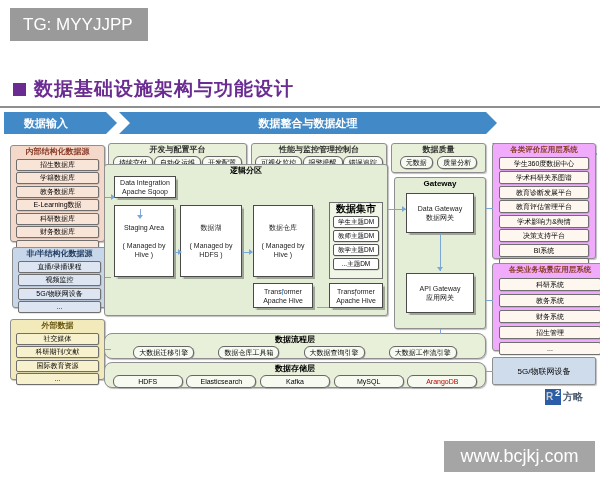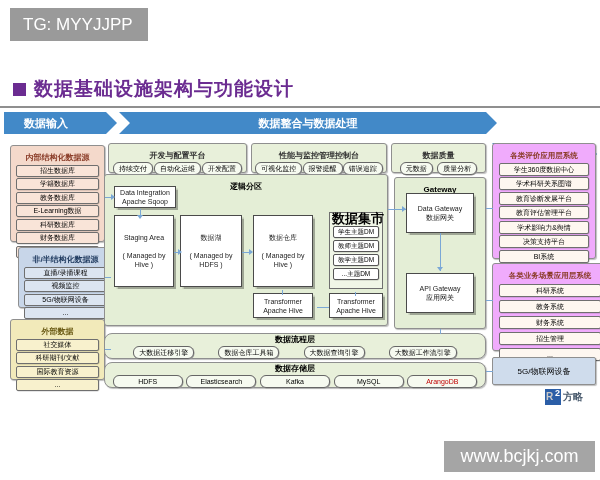--- a/index.html
+++ b/index.html
@@ -16,21 +16,21 @@
   #page-title{left:34px;top:76px;font-size:19px;font-weight:bold;color:#6b2c91;letter-spacing:1px;}
   #divider{left:0;top:106px;width:600px;height:2px;background:#8f8f8f;}
   
   .chev{position:absolute;top:112px;height:22px;background:#4289c8;color:#fff;
         font-weight:bold;font-size:11px;line-height:22px;}
   #chev1{left:4px;width:113px;clip-path:polygon(0 0,calc(100% - 11px) 0,100% 50%,calc(100% - 11px) 100%,0 100%);padding-left:20px;box-sizing:border-box;}
   #chev2{left:119px;width:378px;clip-path:polygon(0 0,calc(100% - 11px) 0,100% 50%,calc(100% - 11px) 100%,0 100%,11px 50%);text-align:center;}
   #chev3{left:492px;width:105px;clip-path:polygon(0 0,calc(100% - 11px) 0,100% 50%,calc(100% - 11px) 100%,0 100%,11px 50%);text-align:center;margin-top:31px;}
   
   .grp{position:absolute;border:1px solid #8f8f8f;border-radius:3px;box-sizing:border-box;
-       padding:7px 3px;box-shadow:1px 1px 1px rgba(0,0,0,.25);}
+       padding:1px 3px;box-shadow:1px 1px 1px rgba(0,0,0,.25);}
   .grp-title{text-align:center;font-size:8px;font-weight:bold;line-height:10px;white-space:nowrap;}
   .gitem{border:1px solid #6f6f6f;border-radius:2px;text-align:center;font-size:7px;
          line-height:10px;height:10px;margin:1.5px auto 0;width:92%;overflow:hidden;white-space:nowrap;
          box-shadow:.5px .5px 0 rgba(0,0,0,.2);}
   .pink{background:#f4d9cb;} .pink .grp-title{color:#8a3c28;} .pink .gitem{background:#f9e4d8;}
   .blue{background:#c8d6e9;} .blue .grp-title{color:#1f3a5f;} .blue .gitem{background:#dce5f1;}
   .yellow{background:#f2eaba;} .yellow .grp-title{color:#6a5a14;} .yellow .gitem{background:#f8f1cd;}
   .rpink{background:#f0abfc;} .rpink .grp-title{color:#8a3c28;} .rpink .gitem{background:#fef7f0;height:11px;line-height:11px;}
   
   .green{background:#e8f0da;}
@@ -38,21 +38,21 @@
   .pillrow{display:flex;justify-content:space-evenly;align-items:center;margin-top:1px;}
   .pill{border:1px solid #666;border-radius:6px;background:#f6faf0;font-size:7px;line-height:11px;
         padding:0 5px;white-space:nowrap;box-shadow:.5px .5px 0 #999;}
   
   #logical,#gateway{background:#e4eed6;}
   .wbox{position:absolute;background:#fff;border:1px solid #4a4a4a;box-shadow:1.5px 1.5px 1px rgba(0,0,0,.3);
         display:flex;flex-direction:column;align-items:center;justify-content:center;
         text-align:center;font-size:7px;line-height:9px;color:#222;box-sizing:border-box;}
   .wbox .managed{margin-top:9px;}
   #marts{position:absolute;background:#f0f6e6;border:1px solid #6f6f6f;box-sizing:border-box;padding:1px 2px;}
-  #marts .grp-title{font-size:13px;}
+  #marts .grp-title{font-size:10px;}
   .mitem{background:#fff;border:1px solid #555;border-radius:2px;font-size:6.5px;line-height:10px;height:10px;
          text-align:center;margin:2px 1px 0;box-shadow:.5px .5px 0 rgba(0,0,0,.2);white-space:nowrap;overflow:hidden;}
   
   .layer{position:absolute;background:#e8f0da;border:1px solid #8f8f8f;border-radius:8px;
          box-sizing:border-box;padding:1px 4px;box-shadow:1px 1px 1px rgba(0,0,0,.25);}
   .storage-pill{min-width:58px;text-align:center;}
   .red-text{color:#c00000;}
   
   #device-box{left:492px;top:357px;width:104px;height:28px;background:#cfdcec;border:1px solid #8f8f8f;
               border-radius:2px;text-align:center;font-size:8px;line-height:28px;box-sizing:border-box;
@@ -86,21 +86,21 @@
     <div class="grp-title">内部结构化数据源</div>
     <div class="gitem">招生数据库</div>
     <div class="gitem">学籍数据库</div>
     <div class="gitem">教务数据库</div>
     <div class="gitem">E-Learning数据</div>
     <div class="gitem">科研数据库</div>
     <div class="gitem">财务数据库</div>
     <div class="gitem">...</div>
   </div>
 
-  <div class="grp blue" style="left:18px;top:247px;width:95px;height:61px">
+  <div class="grp blue" style="left:12px;top:247px;width:95px;height:61px">
     <div class="grp-title">非/半结构化数据源</div>
     <div class="gitem">直播/录播课程</div>
     <div class="gitem">视频监控</div>
     <div class="gitem">5G/物联网设备</div>
     <div class="gitem">...</div>
   </div>
 
   <div class="grp yellow" style="left:10px;top:319px;width:95px;height:61px">
     <div class="grp-title">外部数据</div>
     <div class="gitem">社交媒体</div>
@@ -128,21 +128,21 @@
   </div>
 
   <div class="grp green" style="left:391px;top:143px;width:95px;height:30px">
     <div class="grp-title">数据质量</div>
     <div class="pillrow">
       <span class="pill">元数据</span>
       <span class="pill">质量分析</span>
     </div>
   </div>
 
-  <div class="grp" id="logical" style="left:104px;top:174px;width:284px;height:152px">
+  <div class="grp" id="logical" style="left:104px;top:164px;width:284px;height:152px">
     <div class="grp-title">逻辑分区</div>
     <div class="wbox" style="left:9px;top:11px;width:62px;height:22px">
       <div>Data Integration</div>
       <div>Apache Sqoop</div>
     </div>
     <div class="wbox" style="left:9px;top:40px;width:60px;height:72px">
       <div>Staging Area</div>
       <div class="managed">( Managed by Hive )</div>
     </div>
     <div class="wbox" style="left:75px;top:40px;width:62px;height:72px">

